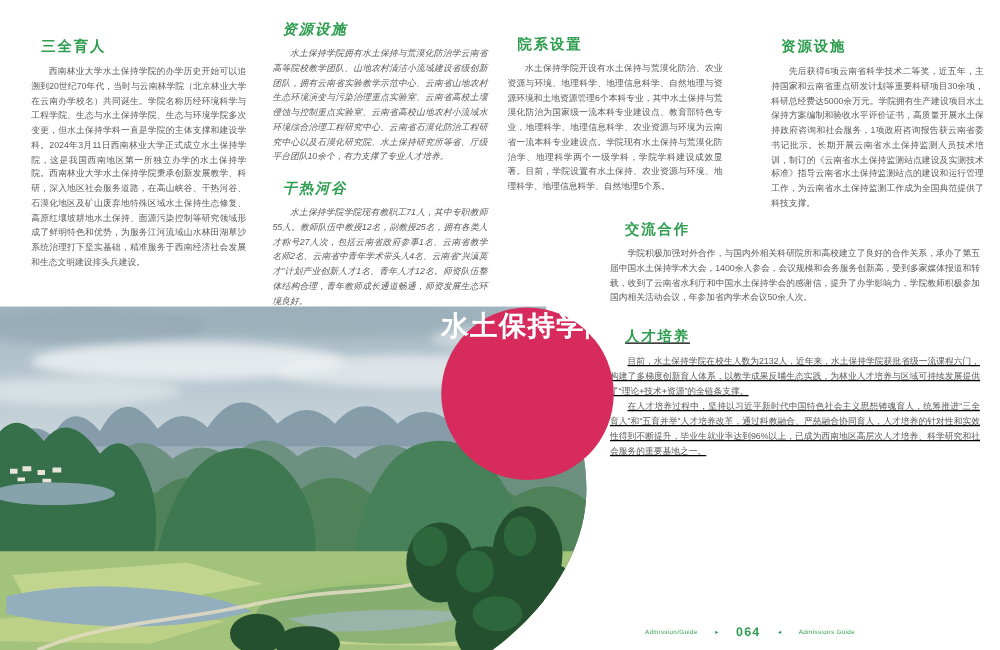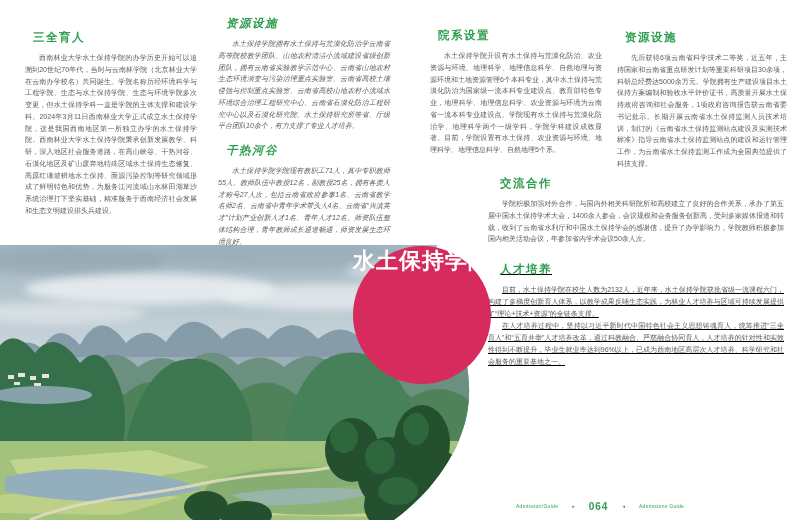--- a/index.html
+++ b/index.html
@@ -13,21 +13,21 @@
     margin:0 0 7px 0;padding-left:8px;
     font-size:11.5px;font-weight:bold;color:#2f9e50;letter-spacing:1.5px;
   }
   .sec p{
     margin:0;font-size:7px;line-height:1.68;color:#5c5a5a;
     text-align:justify;text-indent:2em;
   }
   .sec .sub{margin-top:11px;}
   #col-features{left:25px;top:30px;width:172px;}
   #col-resources{left:218px;top:16px;width:172px;font-style:italic;}
-  #col-departments{left:430px;top:28px;width:172px;}
+  #col-departments{left:406px;top:28px;width:172px;}
   #col-honors{left:617px;top:30px;width:170px;}
   #sec-cooperation{left:488px;top:176px;width:296px;}
   #sec-cooperation h3,#sec-talent h3,#sec-discipline h3{padding-left:12px;}
   #sec-talent{left:488px;top:262px;width:296px;text-decoration:underline;}
   #sec-discipline{left:488px;top:396px;width:296px;}
   #sec-talent p + p{margin-top:1px;}
 
   .photo{position:absolute;left:0;top:245px;width:480px;height:275px;display:block;}
 
   .badge{

